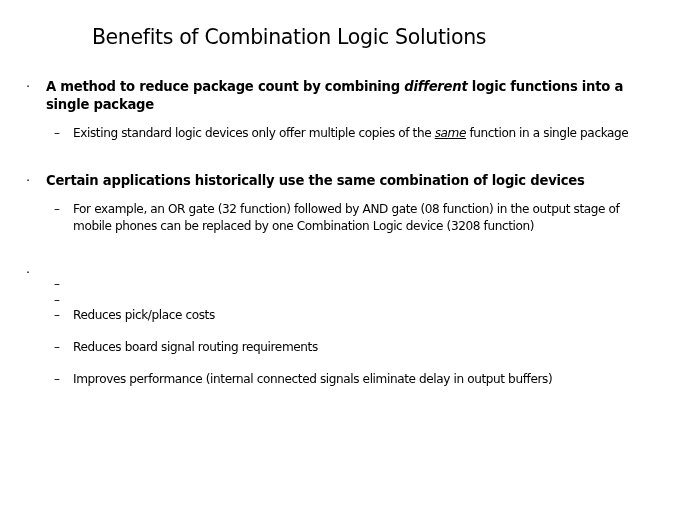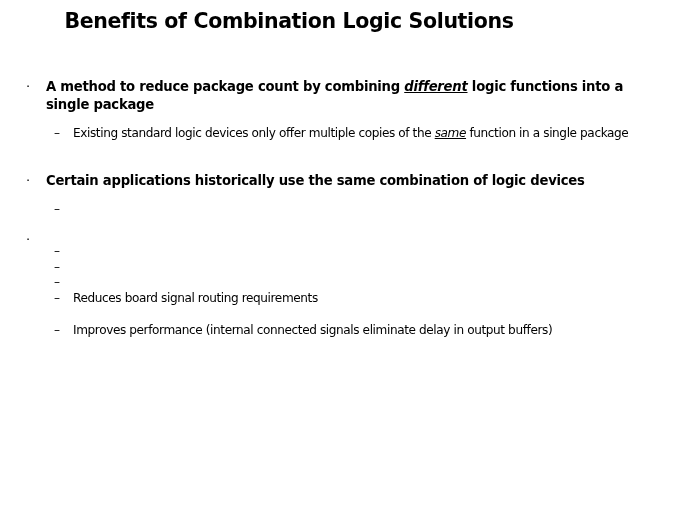--- a/index.html
+++ b/index.html
@@ -21,25 +21,25 @@
     width: 674px;
     height: 506px;
     background: #ffffff;
     box-sizing: border-box;
   }
 
   
   .slide-title {
     position: absolute;
     left: 0;
-    top: 8px;
+    top: 24px;
     width: 578px;
     text-align: center;
     font-family: "DejaVu Sans", sans-serif;
-    font-weight: bold;
+    font-weight: normal;
     font-size: 20.5px;
     letter-spacing: -0.35px;
     line-height: 26px;
     color: #000000;
     white-space: nowrap;
   }
 
   
   .body-area {
     position: absolute;
@@ -95,21 +95,20 @@
 
   
   .gap-b1sub { height: 12px; }
   .gap-group { height: 30px; }
   .gap-sub   { height: 15.5px; }
   .gap-b3sub { height: 12px; }
 
   .em-diff {
     font-style: italic;
     font-weight: bold;
-    text-decoration: underline;
   }
   .em-same {
     font-style: italic;
     font-weight: normal;
     text-decoration: underline;
   }
 </style>
 </head>
 <body>
 
@@ -135,20 +134,21 @@
 
     <div class="lvl1">
       <span class="marker">·</span>
       <span>Certain applications historically use the same combination of logic devices</span>
     </div>
 
     <div class="gap-b1sub"></div>
 
     <div class="lvl2">
       <span class="marker">–</span>
+      <span>For example, an OR gate (32 function) followed by AND gate (08 function) in the output stage of mobile phones can be replaced by one Combination Logic device (3208 function)</span>
     </div>
 
     <div class="gap-group"></div>
 
     <div class="lvl1">
       <span class="marker">·</span>
     </div>
 
     <div class="gap-b3sub"></div>
 
@@ -159,20 +159,21 @@
     <div class="gap-sub"></div>
 
     <div class="lvl2">
       <span class="marker">–</span>
     </div>
 
     <div class="gap-sub"></div>
 
     <div class="lvl2">
       <span class="marker">–</span>
+      <span>Reduces pick/place costs</span>
     </div>
 
     <div class="gap-sub"></div>
 
     <div class="lvl2">
       <span class="marker">–</span>
       <span>Reduces board signal routing requirements</span>
     </div>
 
     <div class="gap-sub"></div>

